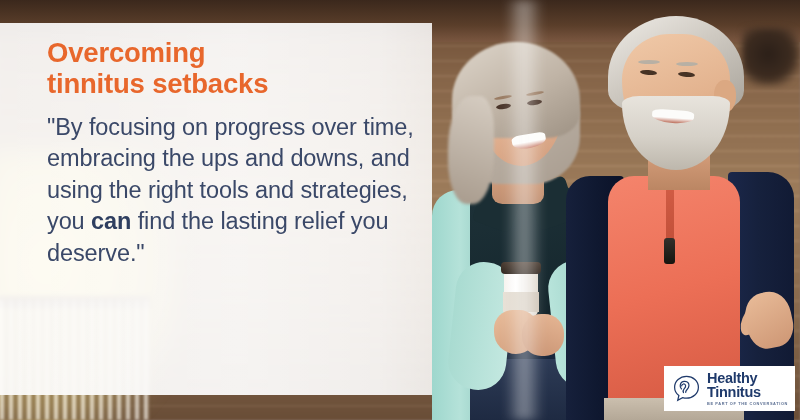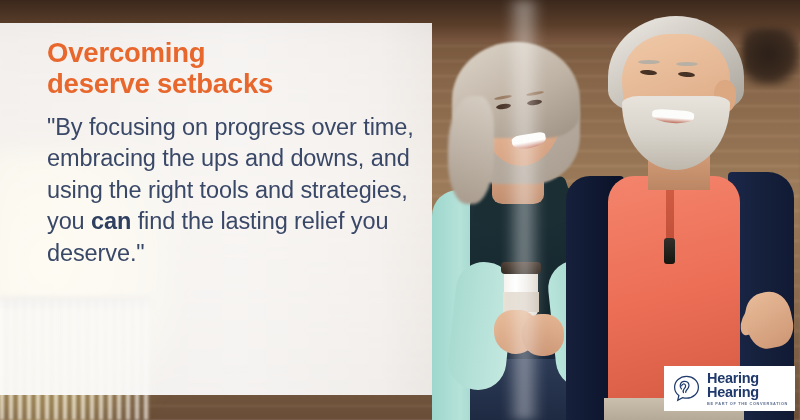--- a/index.html
+++ b/index.html
@@ -292,35 +292,35 @@
     </div>
 
     <div class="lightcol"></div>
     <div class="photo-soft"></div>
   </div>
 
   <div class="panel">
     <div class="panel-inner">
 
       <div class="headline">Overcoming
-deserve setbacks</div>
+tinnitus setbacks</div>
 
       <div class="quote"><span>"By focusing on progress over time, embracing the ups and downs, and using the right tools and strategies, you </span><b>can</b><span> find the lasting relief you deserve."</span></div>
 
 
     </div>
   </div>
 
   <div class="logo-box">
     <span class="logo-icon">
       <svg viewBox="0 0 40 40" width="29" height="29" aria-hidden="true">
         <path d="M20 3.2C10.9 3.2 3.6 9.9 3.6 18.2c0 4.6 2.3 8.7 5.9 11.4l-1.6 6.6 6.7-3.6c1.7.5 3.5.8 5.4.8 9.1 0 16.4-6.7 16.4-15.2S29.1 3.2 20 3.2z" fill="none" stroke="#1f3a6b" stroke-width="1.7"></path>
         <path d="M15.8 25.6c-.9-2.1-.4-3.7.9-5.1 1.5-1.6 2.3-2.7 2.1-4.3-.2-1.6-1.5-2.6-3-2.4-1.4.2-2.3 1.2-2.5 2.5" fill="none" stroke="#1f3a6b" stroke-width="1.7" stroke-linecap="round"></path>
         <path d="M13.1 20.6c-1.5-1.4-2.1-3.4-1.7-5.4.6-3 3.3-5.1 6.4-4.9 3.3.2 5.7 2.8 5.6 6-.1 2.6-1.5 4.1-3.1 5.7-1.2 1.2-1.6 2-1.4 3.2" fill="none" stroke="#1f3a6b" stroke-width="1.7" stroke-linecap="round"></path>
       </svg>
     </span>
     <span class="logo-text">
-      <span class="logo-title">Hearing Hearing</span>
+      <span class="logo-title">Healthy Tinnitus</span>
       <span class="logo-tagline">BE PART OF THE CONVERSATION</span>
     </span>
   </div>
 
 </div>
 
 </body></html>

